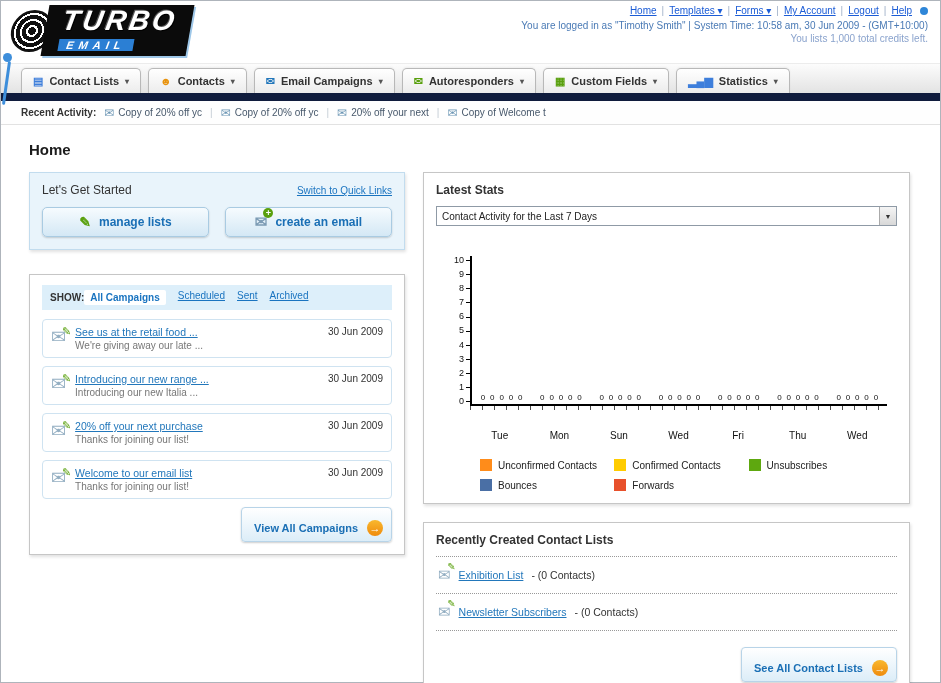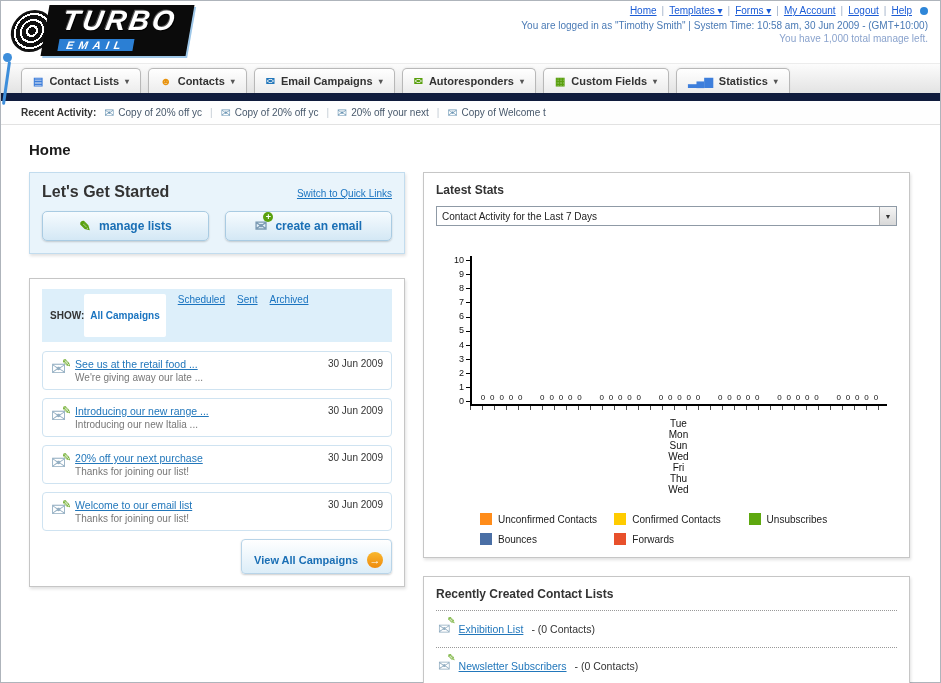--- a/index.html
+++ b/index.html
@@ -46,37 +46,37 @@
   
   .content { padding:10px 30px 0 28px; }
   h1.page-title { font-size:15px; font-weight:bold; color:#1c1c1c; margin:6px 0 14px 0; }
   .columns { display:flex; gap:18px; align-items:flex-start; }
   .left-col { width:376px; flex:none; }
   .right-col { flex:1; }
 
   
   .gs-panel { background:#e9f4fb; border:1px solid #c2dcee; padding:10px 12px 12px; margin-bottom:24px; box-shadow:1px 2px 3px rgba(0,0,0,0.12); }
   .gs-head { display:flex; justify-content:space-between; align-items:baseline; }
-  .gs-title { font-size:16px; font-weight:bold; color:#333; }
+  .gs-title { font-size:12px; font-weight:normal; color:#333; }
   .gs-switch { font-size:10px; color:#1a74c0; text-decoration:underline; cursor:pointer; }
   .gs-buttons { display:flex; gap:16px; margin-top:10px; }
   .gs-btn { flex:1; height:30px; display:flex; align-items:center; justify-content:center; gap:8px;
       background:linear-gradient(#f6fbfe,#d4e8f5); border:1px solid #a9cbe2; border-radius:5px;
       color:#1a6fb5; font-weight:bold; font-size:12px; cursor:pointer; box-shadow:0 1px 2px rgba(0,0,0,0.18); }
   .pencil-ic { color:#59a00d; font-size:14px; }
   .env-plus { position:relative; color:#7d9cb5; font-size:15px; }
   .env-plus .plus { position:absolute; right:-6px; top:-5px; width:10px; height:10px; border-radius:50%; background:#59a00d; color:#fff; font-size:9px; line-height:10px; text-align:center; font-weight:bold; }
 
   
   .panel { background:#fff; border:1px solid #c6c6c6; padding:10px 12px 12px; box-shadow:1px 2px 3px rgba(0,0,0,0.12); }
   .panel-title { font-size:12px; font-weight:bold; color:#333; margin-bottom:9px; }
   .filter-bar { background:#ddeffa; padding:5px 8px; display:flex; align-items:center; font-size:10px; }
   .show-label { font-weight:bold; color:#333; }
   .filter-link { color:#1a74c0; text-decoration:underline; cursor:pointer; }
-  .filter-link.selected { background:#fff; padding:16px 6px; text-decoration:none; font-weight:bold; border-radius:2px; }
+  .filter-link.selected { background:#fff; padding:2px 6px; text-decoration:none; font-weight:bold; border-radius:2px; }
   .camp-rows { margin-top:9px; }
   .camp-row { border:1px solid #cfe3f1; border-radius:4px; padding:6px 8px; display:flex; gap:9px; margin-bottom:8px; align-items:flex-start; }
   .env-icon { position:relative; font-size:18px; color:#93aec2; line-height:18px; margin-top:2px; }
   .env-icon .pencil { position:absolute; right:-5px; top:-6px; font-size:11px; color:#59a00d; }
   .camp-text { flex:1; min-width:0; }
   .camp-title { font-size:10.5px; color:#2277bb; text-decoration:underline; cursor:pointer; display:block; }
   .camp-sub { font-size:10px; color:#777; margin-top:2px; }
   .camp-date { font-size:10px; color:#333; white-space:nowrap; margin-left:6px; }
   .camp-footer { text-align:right; margin-top:4px; }
   .pill-btn { display:inline-flex; align-items:center; gap:9px; background:linear-gradient(#ffffff,#dcedf8);
@@ -91,21 +91,21 @@
   .chart-wrap { margin-top:30px; padding:0 10px; }
   .chart-body { display:flex;margin-top:12px; }
   .y-col { width:24px; height:150px; display:flex; flex-direction:column; justify-content:space-between; align-items:flex-end; }
   .ylab { font-size:9px; color:#111; line-height:9px; }
   .ylab::after { content:""; display:inline-block; width:4px; height:1px; background:#000; margin-left:2px; vertical-align:middle; }
   .plot { flex:1; height:150px; border-left:2px solid #000; border-bottom:2px solid #000; position:relative; }
   .zeros-row { position:absolute; left:0; right:0; bottom:2px; display:flex; }
   .zero-group { flex:1; display:flex; justify-content:space-evenly; padding:0 4px; }
   .zero { font-size:8px; color:#111; }
   .xticks { margin-left:24px; height:4px; background:repeating-linear-gradient(90deg,#000 0 1px,transparent 1px 12px); opacity:.7; }
-  .xlabels { margin-left:24px; display:flex; margin-top:8px;flex-direction:column; }
+  .xlabels { margin-left:24px; display:flex; margin-top:20px; }
   .xlab { flex:1; text-align:center; font-size:10px; color:#111; }
   .legend { margin-top:18px; padding-left:34px; display:flex; flex-wrap:wrap; row-gap:8px; }
   .legend-item { width:33%; display:flex; align-items:center; gap:6px; }
   .swatch { width:12px; height:12px; flex:none; }
   .legend-label { font-size:10px; color:#222;text-align:right; }
 
   
   .cl-row { display:flex; align-items:center; gap:8px; padding:9px 2px; border-bottom:1px dotted #999; font-size:10.5px; }
   .cl-row:first-of-type { border-top:1px dotted #999; }
   .cl-pencil { position:relative; font-size:15px; color:#93aec2; }
@@ -138,21 +138,21 @@
           <a class="top-link">Forms ▾</a>
           <span class="sep">|</span>
           <a class="top-link">My Account</a>
           <span class="sep">|</span>
           <a class="top-link">Logout</a>
           <span class="sep">|</span>
           <a class="top-link">Help</a>
           <span class="help-dot"></span>
         </div>
       <div class="status-line1">You are logged in as "Timothy Smith" | System Time: 10:58 am, 30 Jun 2009 - (GMT+10:00)</div>
-      <div class="status-line2">You have 1,000 total manage left.</div>
+      <div class="status-line2">You lists 1,000 total credits left.</div>
     </div>
   </div>
 
   <div class="navrow" id="nav-tabs">
       <div class="tab">
         <span class="tab-icon" style="color: rgb(61, 126, 219);">▤</span>
         <span class="tab-label">Contact Lists</span>
         <span class="tab-caret">▾</span>
       </div>
       <div class="tab">

